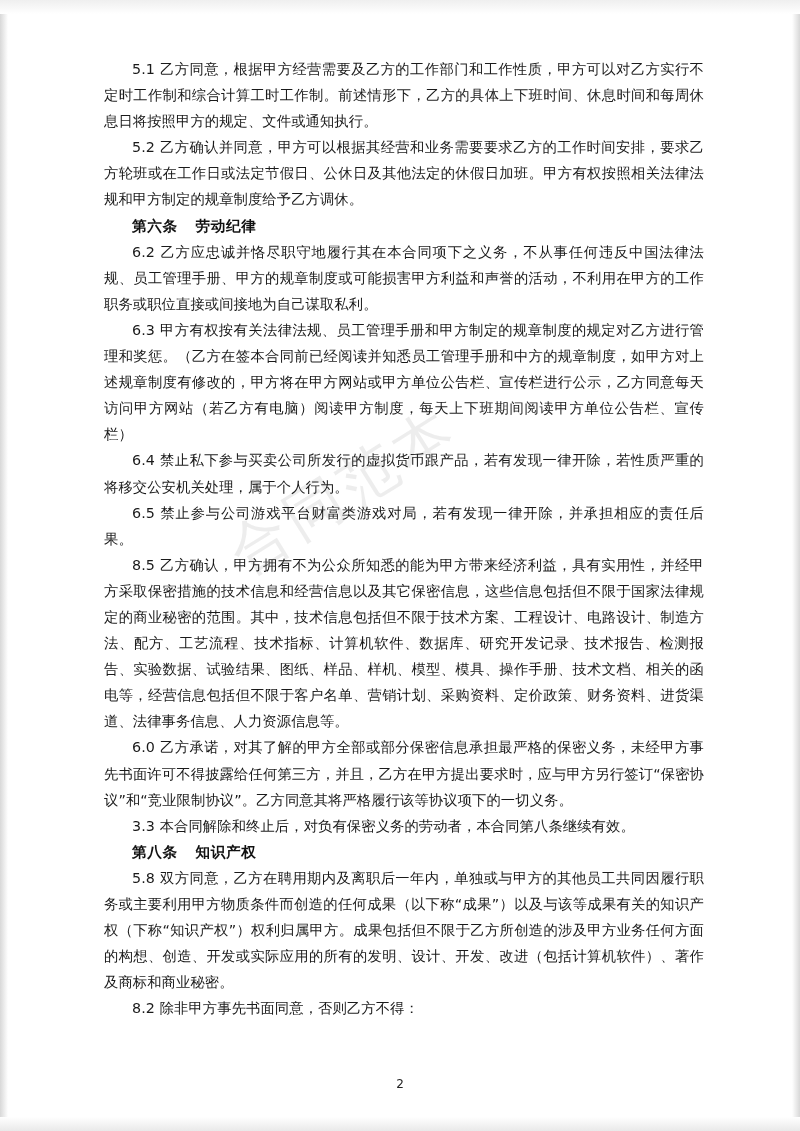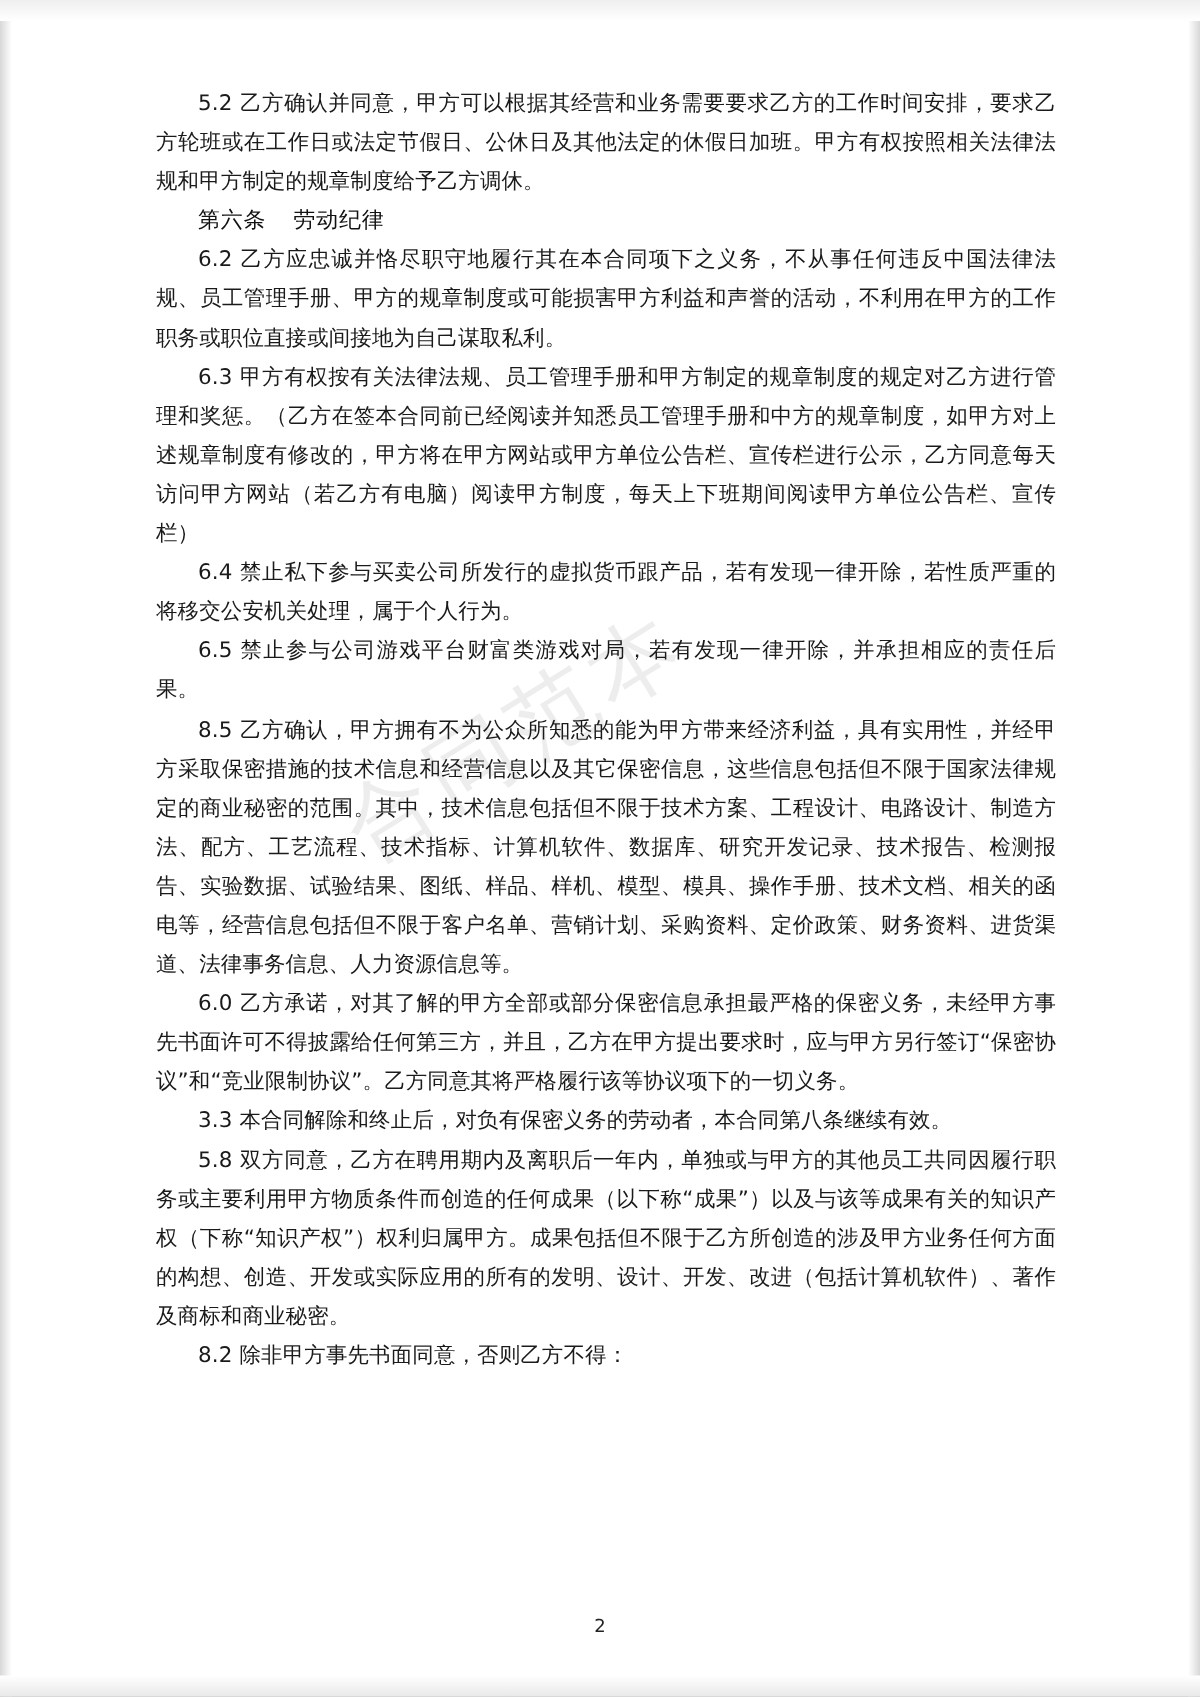--- a/index.html
+++ b/index.html
@@ -44,21 +44,21 @@
     margin: 0;
     letter-spacing: 0.1px;
   }
   .para.indent {
     text-indent: 28px;
   }
   .heading {
     font-size: 14.6px;
     line-height: 26.1px;
     color: #111111;
-    font-weight: normal;
+    font-weight: bold;
     margin: 0;
     text-indent: 28px;
     letter-spacing: 0.6px;
   }
   .heading .hd-gap {
     display: inline-block;
     width: 18px;
   }
   .page-number {
     position: absolute;
@@ -104,34 +104,36 @@
 <div class="page">
   <div class="page-edge-left"></div>
   <div class="page-edge-right"></div>
   <div class="noise-top"></div>
   <div class="noise-bottom"></div>
 
   <div class="watermark">合同范本</div>
 
   <div class="content">
 
+    <p class="para indent">5.1 乙方同意，根据甲方经营需要及乙方的工作部门和工作性质，甲方可以对乙方实行不定时工作制和综合计算工时工作制。前述情形下，乙方的具体上下班时间、休息时间和每周休息日将按照甲方的规定、文件或通知执行。</p>
     <p class="para indent">5.2 乙方确认并同意，甲方可以根据其经营和业务需要要求乙方的工作时间安排，要求乙方轮班或在工作日或法定节假日、公休日及其他法定的休假日加班。甲方有权按照相关法律法规和甲方制定的规章制度给予乙方调休。</p>
 
     <p class="heading"><span>第六条</span><span class="hd-gap"></span><span>劳动纪律</span></p>
 
     <p class="para indent">6.2 乙方应忠诚并恪尽职守地履行其在本合同项下之义务，不从事任何违反中国法律法规、员工管理手册、甲方的规章制度或可能损害甲方利益和声誉的活动，不利用在甲方的工作职务或职位直接或间接地为自己谋取私利。</p>
     <p class="para indent">6.3 甲方有权按有关法律法规、员工管理手册和甲方制定的规章制度的规定对乙方进行管理和奖惩。（乙方在签本合同前已经阅读并知悉员工管理手册和中方的规章制度，如甲方对上述规章制度有修改的，甲方将在甲方网站或甲方单位公告栏、宣传栏进行公示，乙方同意每天访问甲方网站（若乙方有电脑）阅读甲方制度，每天上下班期间阅读甲方单位公告栏、宣传栏）</p>
     <p class="para indent">6.4 禁止私下参与买卖公司所发行的虚拟货币跟产品，若有发现一律开除，若性质严重的将移交公安机关处理，属于个人行为。</p>
     <p class="para indent"> 6.5 禁止参与公司游戏平台财富类游戏对局，若有发现一律开除，并承担相应的责任后果。</p>
 
 
     <p class="para indent">8.5 乙方确认，甲方拥有不为公众所知悉的能为甲方带来经济利益，具有实用性，并经甲方采取保密措施的技术信息和经营信息以及其它保密信息，这些信息包括但不限于国家法律规定的商业秘密的范围。其中，技术信息包括但不限于技术方案、工程设计、电路设计、制造方法、配方、工艺流程、技术指标、计算机软件、数据库、研究开发记录、技术报告、检测报告、实验数据、试验结果、图纸、样品、样机、模型、模具、操作手册、技术文档、相关的函电等，经营信息包括但不限于客户名单、营销计划、采购资料、定价政策、财务资料、进货渠道、法律事务信息、人力资源信息等。</p>
     <p class="para indent">6.0 乙方承诺，对其了解的甲方全部或部分保密信息承担最严格的保密义务，未经甲方事先书面许可不得披露给任何第三方，并且，乙方在甲方提出要求时，应与甲方另行签订“保密协议”和“竞业限制协议”。乙方同意其将严格履行该等协议项下的一切义务。</p>
     <p class="para indent">3.3 本合同解除和终止后，对负有保密义务的劳动者，本合同第八条继续有效。</p>
 
+    <p class="heading"><span>第八条</span><span class="hd-gap"></span><span>知识产权</span></p>
 
     <p class="para indent">5.8 双方同意，乙方在聘用期内及离职后一年内，单独或与甲方的其他员工共同因履行职务或主要利用甲方物质条件而创造的任何成果（以下称“成果”）以及与该等成果有关的知识产权（下称“知识产权”）权利归属甲方。成果包括但不限于乙方所创造的涉及甲方业务任何方面的构想、创造、开发或实际应用的所有的发明、设计、开发、改进（包括计算机软件）、著作及商标和商业秘密。</p>
     <p class="para indent">8.2 除非甲方事先书面同意，否则乙方不得：</p>
 
   </div>
 
   <div class="page-number">2</div>
 </div>
 
 </body></html>

